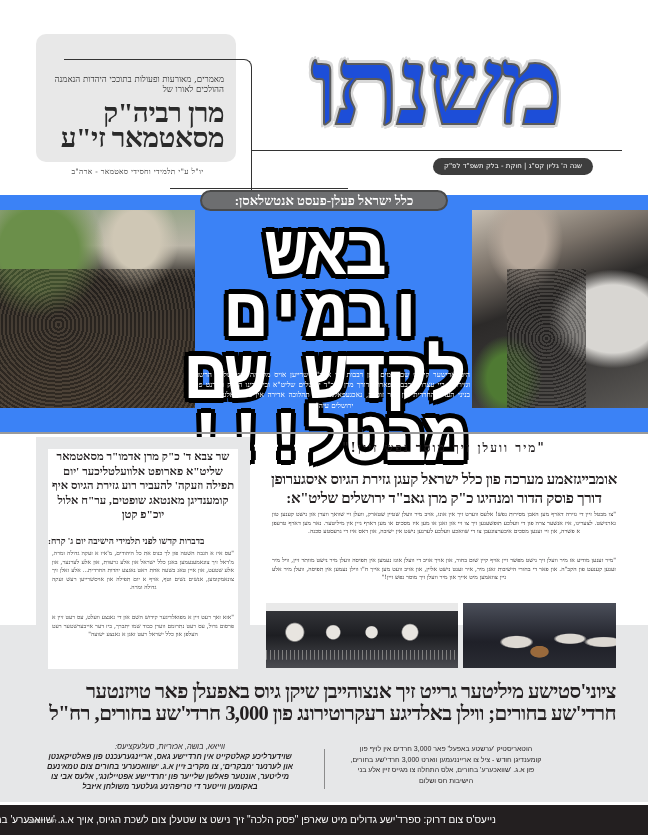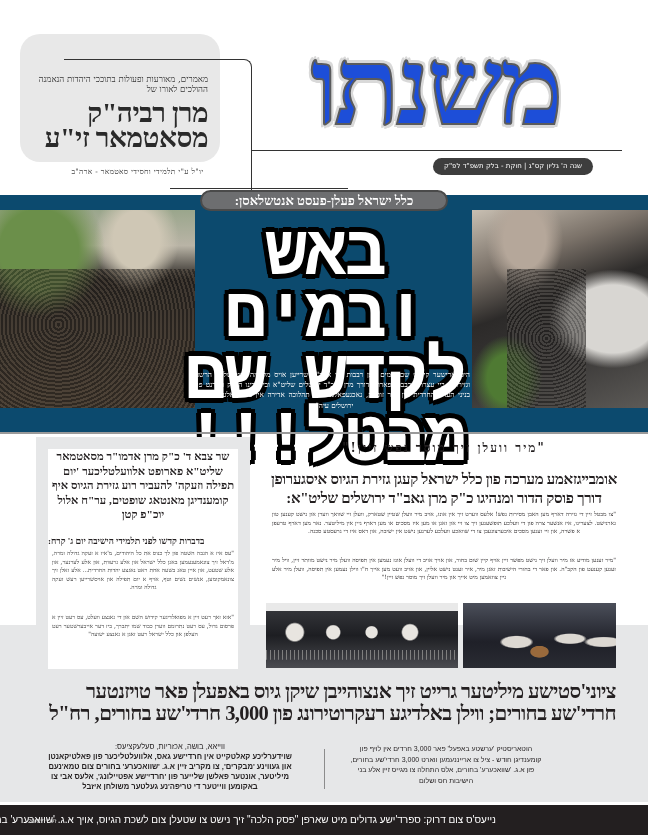--- a/index.html
+++ b/index.html
@@ -2,22 +2,22 @@
 <html><head>
   <meta charset="utf-8">
   <style>
     * { box-sizing: border-box; margin: 0; padding: 0; }
     html, body { width: 648px; height: 835px; overflow: hidden; background: #ffffff; }
     body { font-family: "DejaVu Serif", "Liberation Serif", serif; color: #231f20; position: relative; direction: rtl; }
 
     
     .masthead { position: absolute; left: 0; top: 0; width: 648px; height: 190px; }
     .tagline-box {
-      position: absolute; left: 20px; top: 34px; width: 200px; height: 128px;
-      background: #e8e8e8; border-radius: 20px;
+      position: absolute; left: 36px; top: 34px; width: 200px; height: 128px;
+      background: #e8e8e8; border-radius: 10px;
     }
     .tagline-box .small {
       position: absolute; right: 12px; top: 40px; width: 180px;
       font-size: 8.6px; line-height: 10px; text-align: right; color: #333;
     }
     .tagline-box .big {
       position: absolute; right: 12px; top: 66px; width: 185px;
       font-family: "Liberation Serif", serif; font-weight: 700; font-size: 28px; line-height: 25px;
       text-align: right; color: #2a2a2a; letter-spacing: -0.5px;
     }
@@ -42,21 +42,21 @@
       text-shadow: 0 0 0 #ccc, 3px 3px 0 #d9d9d9, -3px -3px 0 #d9d9d9, 3px -3px 0 #d9d9d9, -3px 3px 0 #d9d9d9, 0 4px 0 #d9d9d9, 0 -4px 0 #d9d9d9;
     }
     .issue-pill {
       position: absolute; left: 433px; top: 158px; width: 160px; height: 17px;
       background: #3d3d3d; border-radius: 9px; color: #fff;
       font-family: "DejaVu Sans", sans-serif; font-size: 7px; line-height: 17px; text-align: center;
     }
     .sep-rule { position: absolute; left: 170px; top: 188px; width: 178px; height: 1px; background: #333; }
 
     
-    .hero { position: absolute; left: 0; top: 195px; width: 648px; height: 237px; background: #0c4a6e; }
+    .hero { position: absolute; left: 0; top: 195px; width: 648px; height: 237px; background: #3b82f6; }
     .kicker-pill {
       position: absolute; left: 200px; top: -5px; width: 248px; height: 21px;
       background: #6d6e70; border: 2px solid #4a4a4a; border-radius: 11px; color: #fff;
       font-family: "Liberation Serif", serif; font-weight: 700; font-size: 13px; line-height: 17px; text-align: center;
     }
     .photo-left {
       position: absolute; left: 0; top: 15px; width: 195px; height: 198px;
       background:
         radial-gradient(ellipse at 20% 20%, #6b8f4a 0 18%, transparent 30%),
         radial-gradient(ellipse at 70% 15%, #cfc7b5 0 12%, transparent 22%),
@@ -168,21 +168,21 @@
     }
     .bottom-right-col {
       position: absolute; left: 346px; top: 744px; width: 200px;
       font-family: "Liberation Sans", sans-serif; font-size: 7px; line-height: 10.5px;
       text-align: center; color: #231f20;
     }
     .bottom-vrule { position: absolute; left: 324px; top: 749px; width: 1px; height: 40px; background: #8c8c8c; }
     .bottom-left-col {
       position: absolute; left: 45px; top: 742px; width: 250px;
       font-family: "Liberation Sans", sans-serif; font-size: 7.6px; line-height: 10px;
-      text-align: center; color: #231f20;
+      text-align: center; color: #231f20; font-style: italic;
     }
     .bottom-left-col .lead { font-weight: 400; font-size: 7.5px; }
     .bottom-left-col .bold { font-weight: 700; }
 
     .footer-bar {
       position: absolute; left: 0; top: 805px; width: 648px; height: 30px; background: #231f20;
       color: #fff; font-family: "Liberation Sans", sans-serif; font-size: 10px; line-height: 30px;
     }
     .footer-bar .teaser { position: absolute; right: 152px; top: 0; white-space: nowrap; }
     .footer-bar .page-ref { position: absolute; left: 28px; top: 1px; font-size: 6px; color: #ddd; }
@@ -236,20 +236,20 @@
   <div class="photo-rabbis-left" aria-label="rabbis-on-stage-photo"></div>
   <div class="photo-rabbis-right" aria-label="rabbis-closeup-photo"></div>
 </article>
 
 <article>
   <h2 class="bottom-head">ציוני'סטישע מיליטער גרייט זיך אנצוהייבן שיקן גיוס באפעלן פאר טויזנטער חרדי'שע בחורים; ווילן באלדיגע רעקרוטירונג פון 3,000 חרדי'שע בחורים, רח"ל</h2>
   <div class="bottom-right-col">הוטאריסטיק 'ערשטע באפעל' פאר 3,000 חרדים אין לויף פון קומענדיגן חודש - ציל צו ארייננעמען ווארט 3,000 חרדי'שע בחורים, פון א.ג. 'שוואכערע' בחורים, אלס התחלה צו מגייס זיין אלע בני הישיבות חס ושלום</div>
   <div class="bottom-vrule"></div>
   <div class="bottom-left-col">
     <div class="lead">ווייאא, בושה, אכזריות, סעלעקציעס:</div>
-    <div class="bold">שוידערליכע קאלטקייט אין חרדי'שע גאס, אלוועלטליכער פון פאלטיקאנטן און געווינע 'מבקרים', צו מקריב זיין א.ג. 'שוואכערע' בחורים צום טמא'נעם מיליטער, אונטער פאלשן שלייער פון 'חרדי'שע אפטיילונג', אלעס אבי צו באקומען ווייטער די טריפה'נע געלטער משולחן איזבל</div>
+    <div class="bold">שוידערליכע קאלטקייט אין חרדי'שע גאס, אריינגערעכנט פון פאלטיקאנטן און לערנער 'מבקרים', צו מקריב זיין א.ג. 'שוואכערע' בחורים צום טמא'נעם מיליטער, אונטער פאלשן שלייער פון 'חרדי'שע אפטיילונג', אלעס אבי צו באקומען ווייטער די טריפה'נע געלטער משולחן איזבל</div>
   </div>
 </article>
 
 <footer class="footer-bar">
   <span class="teaser">נייעס'ס צום דרוק: ספרד'ישע גדולים מיט שארפן "פסק הלכה" זיך נישט צו שטעלן צום לשכת הגיוס, אויך א.ג. 'שוואכערע' בחורים</span>
   <span class="page-ref">זעט זייט 20</span>
 </footer>
 
 </body></html>

